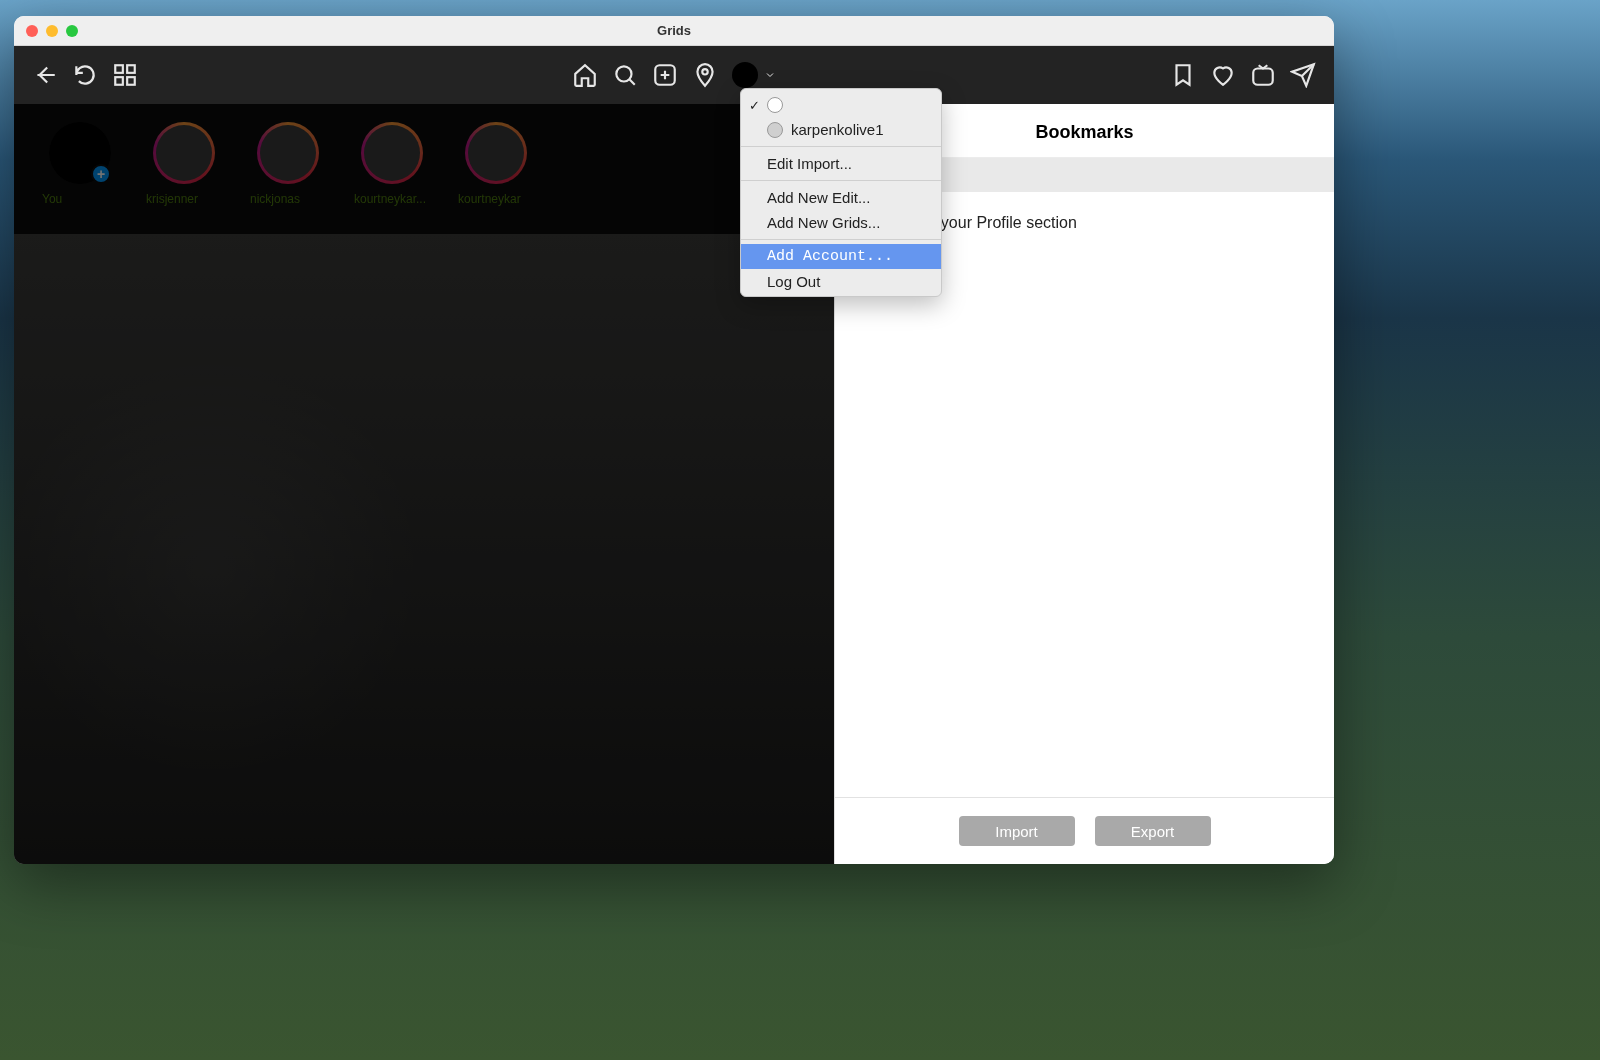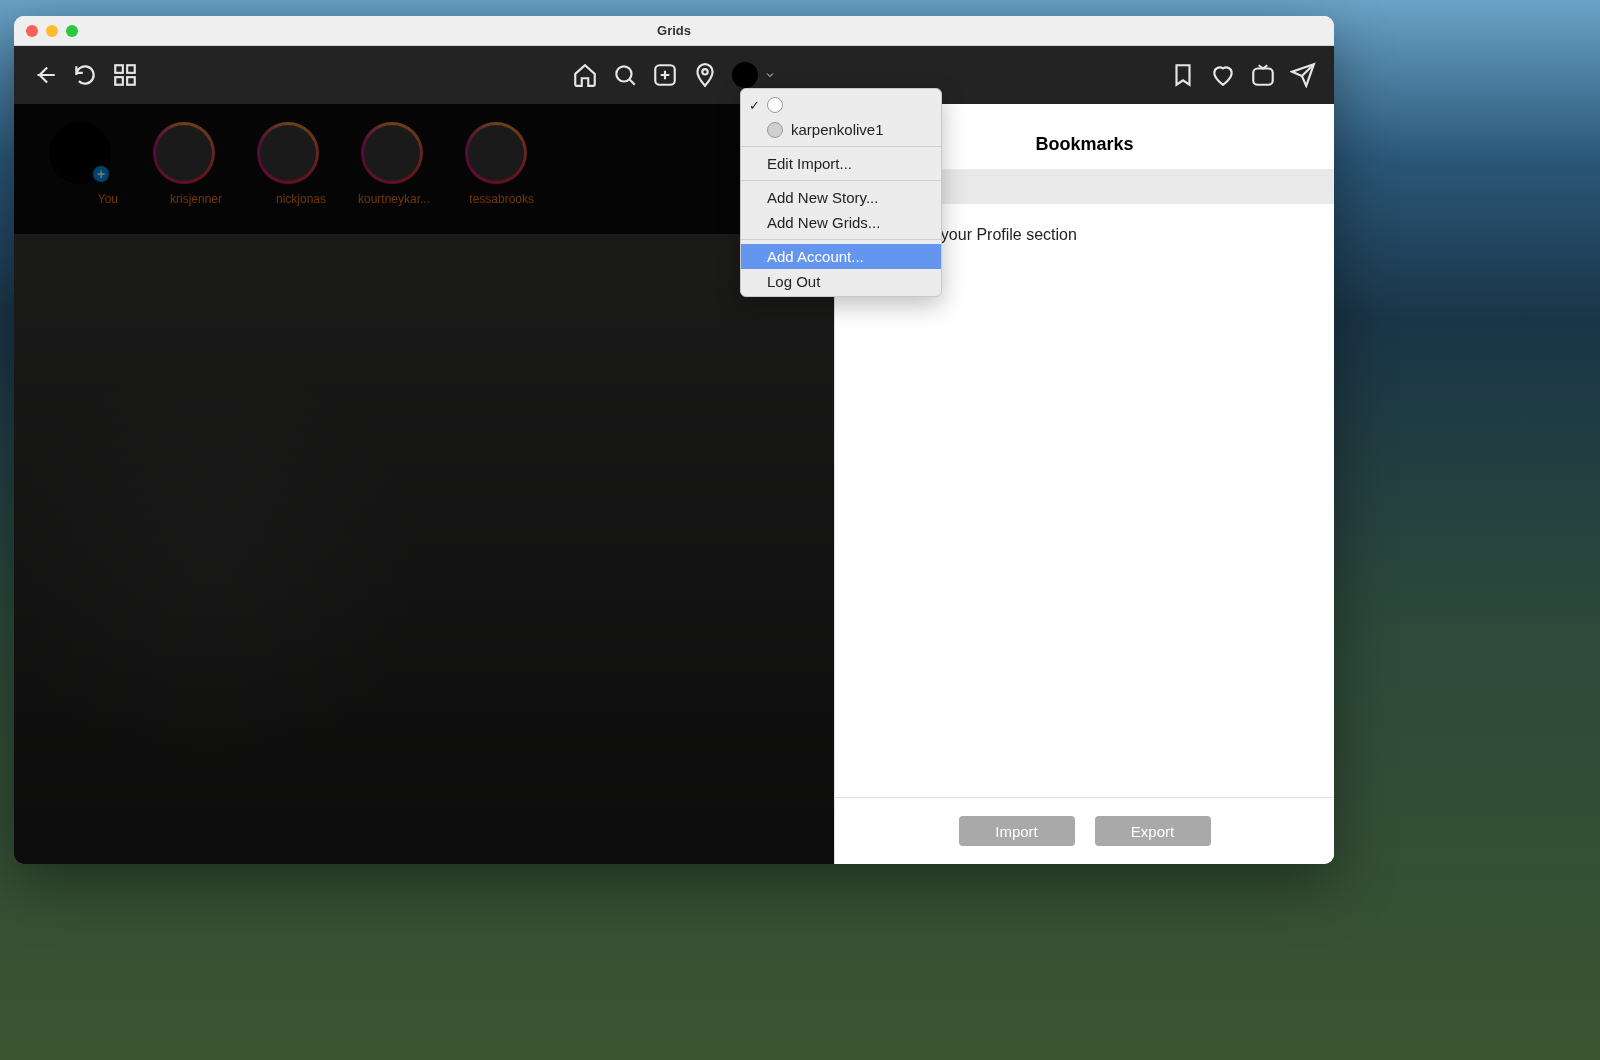--- a/index.html
+++ b/index.html
@@ -43,48 +43,48 @@
     padding:3px;
   }
   .story .pic { width:100%; height:100%; border-radius:50%; background:#3a3a3a; }
   .story .plus {
     position:absolute; width:20px; height:20px; background:#0095f6; border-radius:50%;
     border:2px solid #0d0d0d; margin-top:42px; margin-left:42px;
     display:flex; align-items:center; justify-content:center; color:#fff; font-size:14px; font-weight:700;
   }
   .story.you .ring { background:#1a1a1a; padding:0; }
   .story.you .pic { background:#000; }
-  .story-label { font-size:12px; color:#f97316; text-align:right; white-space:nowrap; overflow:hidden; text-overflow:ellipsis; width:100%; }
+  .story-label { font-size:12px; color:#4d7c0f; text-align:left; white-space:nowrap; overflow:hidden; text-overflow:ellipsis; width:100%; }
   .feed-photo {
     position:absolute; top:130px; left:0; right:0; height:640px; z-index:1;
     background:
       radial-gradient(circle at 24% 52%, rgba(255,255,255,0.05) 0, transparent 30%),
       linear-gradient(180deg, #3c3c3a 0%, #2c2c2b 50%, #1b1b1a 100%);
   }
   .panel { width: 500px; background:#fff; border-left:1px solid #dedede; display:flex; flex-direction:column; }
-  .panel-header { text-align:center; font-size:18px; font-weight:700; padding:18px 0 14px; border-bottom:1px solid #ececec; background:#fff;margin-top:12px; }
+  .panel-header { text-align:center; font-size:18px; font-weight:700; padding:18px 0 14px; border-bottom:1px solid #ececec; background:#fff; }
   .panel-subhead { height:34px; background:#e9e9e9; }
   .panel-body { flex:1; padding:22px 24px; color:#222; font-size:16px; }
   .panel-body-text { white-space: normal; }
   .panel-footer { border-top:1px solid #e2e2e2; padding:18px 12px; display:flex; justify-content:center; }
   .footer-btns { display:flex; gap:20px; }
   .btn { width:116px; height:30px; background:#a9a9a9; color:#fff; font-size:15px; border:none; border-radius:4px; cursor:pointer; }
   
   .menu {
     position:absolute; left:726px; top:72px; width:202px; background:#ececec;
     border:1px solid #c9c9c9; border-radius:6px; box-shadow: 0 8px 24px rgba(0,0,0,0.25);
     z-index:50; padding-top:4px; padding-bottom:2px;
   }
   .menu-row { padding:4px 14px 4px 26px; font-size:15px; color:#222; position:relative; display:flex; align-items:center; gap:8px; cursor:pointer; }
   .menu-row.account { padding-left:26px; }
   .menu-row .check { position:absolute; left:8px; font-size:13px; }
   .menu-row .acct-av { width:16px; height:16px; border-radius:50%; background:#fff; border:1.5px solid #999; }
   .menu-row .acct-av.gray { background:#cfcfcf; }
   .menu-sep { height:1px; background:#cfcfcf; margin:4px 0; }
-  .menu-row.highlight { background:#6596ef; color:#fff; }
+  .menu-row.highlight { background:#6596ef; color:#fff;font-family:Liberation Mono, monospace; }
 </style>
 </head>
 <body>
 
 <div class="window">
   <div class="titlebar">
     <div class="traffic">
       <div class="dot red"></div>
       <div class="dot yellow"></div>
       <div class="dot green"></div>
@@ -196,21 +196,21 @@
           <div class="story">
             <div class="ring">
               <div class="pic"></div>
             </div>
             <div class="story-label">kourtneykar...</div>
           </div>
           <div class="story">
             <div class="ring">
               <div class="pic"></div>
             </div>
-            <div class="story-label">tessabrooks</div>
+            <div class="story-label">kourtneykar</div>
           </div>
         </div>
       <div class="feed-photo"></div>
       <div class="dim-overlay"></div>
     </div>
     <div class="panel">
       <div class="panel-header">Bookmarks</div>
       <div class="panel-subhead"></div>
       <div class="panel-body">
         <span class="panel-body-text">ed posts in your Profile section</span>
@@ -230,20 +230,20 @@
       <span class="acct-av"></span>
       <span></span>
     </div>
     <div class="menu-row account">
       <span class="acct-av gray"></span>
       <span>karpenkolive1</span>
     </div>
     <div class="menu-sep"></div>
     <div class="menu-row">Edit Import...</div>
     <div class="menu-sep"></div>
-    <div class="menu-row">Add New Story...</div>
+    <div class="menu-row">Add New Edit...</div>
     <div class="menu-row">Add New Grids...</div>
     <div class="menu-sep"></div>
     <div class="menu-row highlight">Add Account...</div>
     <div class="menu-row">Log Out</div>
   </div>
 
 </div>
 
 </body></html>

